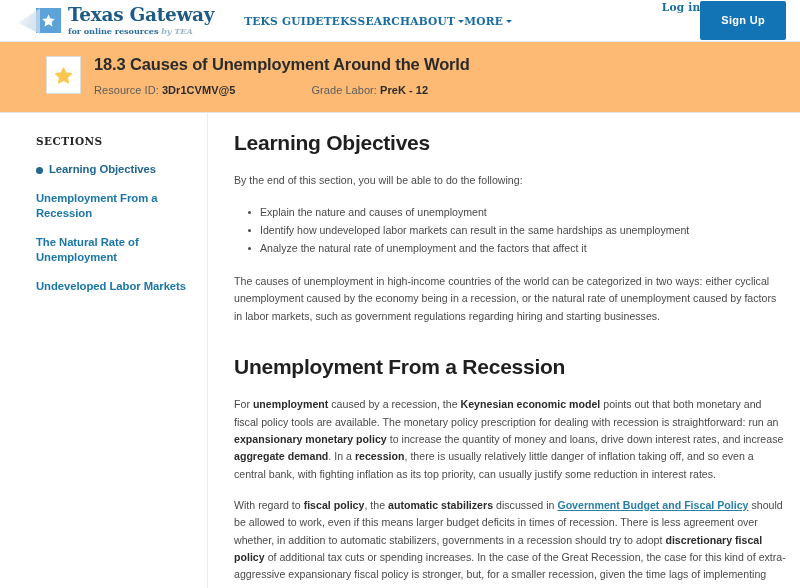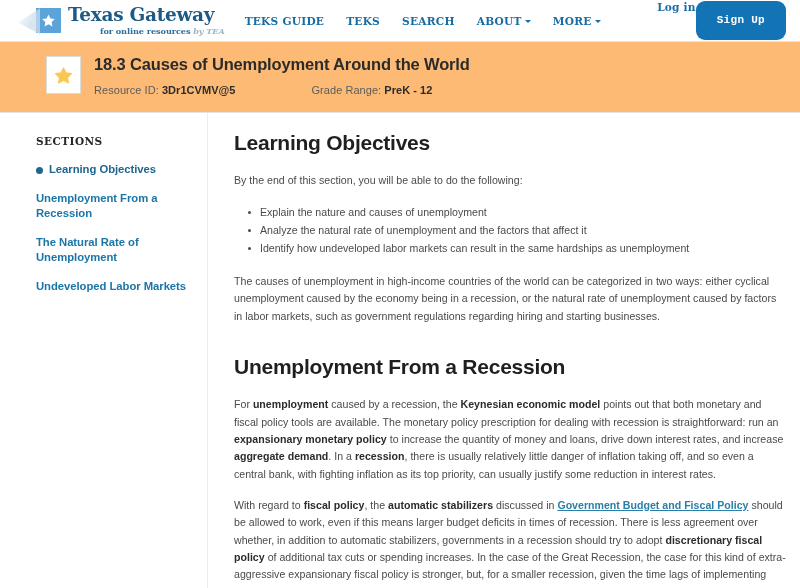--- a/index.html
+++ b/index.html
@@ -68,32 +68,30 @@
     display: block;
   }
   .brand-sub {
     display: block;
     margin-top: 2px;
     font-family: "DejaVu Serif", "Liberation Serif", serif;
     font-size: 8.2px;
     font-weight: 700;
     color: #2e6f9e;
     letter-spacing: -0.1px;
-    margin-left: 32px;
   }
   .brand-sub em {
     color: #9bb7c9;
     font-weight: 700;
   }
 
   .nav {
     display: flex;
     align-items: center;
-    margin-left: 20px;
-    gap: 22px;
+    margin-left: 30px;
     text-align: center;
   }
   .nav-link {
     font-family: "DejaVu Serif", "Liberation Serif", serif;
     font-size: 10.6px;
     font-weight: 700;
     color: #176ca3;
     text-decoration: none;
     letter-spacing: 0.25px;
     white-space: nowrap;
@@ -118,26 +116,26 @@
     font-size: 10.6px;
     font-weight: 700;
     color: #176ca3;
     text-decoration: none;
     letter-spacing: 0.2px;
     cursor: pointer;
   }
   .signup-btn {
     background: #1273b5;
     color: #ffffff;
-    font-family: Liberation Mono, monospace;
+    font-family: Liberation Sans, sans-serif;
     font-size: 11px;
     font-weight: 700;
     letter-spacing: 0.3px;
     border: none;
-    border-radius: 9px;
+    border-radius: 2px;
     padding: 14px 21px;
     cursor: pointer;
     line-height: 1;
   }
 
   
   .resource-band {
     background: #fdba74;
     border-bottom: 1px solid #e4e4e1;
     padding: 12px 0 12px 46px;
@@ -317,21 +315,21 @@
 <div class="resource-band">
   <div class="res-icon">
     <svg width="19" height="19" viewBox="0 0 24 24" aria-hidden="true">
       <polygon points="12,2.6 15.05,8.75 21.9,9.75 16.95,14.5 18.15,21.3 12,18.05 5.85,21.3 7.05,14.5 2.1,9.75 8.95,8.75" fill="#fac850" stroke="#fac850" stroke-width="1.6" stroke-linejoin="round"></polygon>
     </svg>
   </div>
   <div class="res-meta">
     <h2 class="res-title">18.3 Causes of Unemployment Around the World</h2>
     <div class="res-subrow">
       <div class="res-field"><span>Resource ID:</span> <b>3Dr1CVMV@5</b></div>
-      <div class="res-field grade"><span>Grade Range:</span> <b>PreK - 12</b></div>
+      <div class="res-field grade"><span>Grade Labor:</span> <b>PreK - 12</b></div>
     </div>
   </div>
 </div>
 
 <div class="page">
 
   <aside class="sidebar">
     <div class="sections-label">SECTIONS</div>
     <div id="toc-list">
         <a class="toc-item active" href="#">
@@ -352,22 +350,22 @@
         </a>
       </div>
   </aside>
 
   <main class="content">
 
     <h1 class="sect-title">Learning Objectives</h1>
     <p class="body tight">By the end of this section, you will be able to do the following:</p>
     <ul class="objectives" id="objectives-list">
         <li>Explain the nature and causes of unemployment</li>
+        <li>Identify how undeveloped labor markets can result in the same hardships as unemployment</li>
         <li>Analyze the natural rate of unemployment and the factors that affect it</li>
-        <li>Identify how undeveloped labor markets can result in the same hardships as unemployment</li>
       </ul>
     <p class="body">The causes of unemployment in high-income countries of the world can be categorized in two ways: either cyclical unemployment caused by the economy being in a recession, or the natural rate of unemployment caused by factors in labor markets, such as government regulations regarding hiring and starting businesses.</p>
 
     <h1 class="sect-title second">Unemployment From a Recession</h1>
     <p class="body" id="p1"><span>For </span><b>unemployment</b><span> caused by a recession, the </span><b>Keynesian economic model</b><span> points out that both monetary and fiscal policy tools are available. The monetary policy prescription for dealing with recession is straightforward: run an </span><b>expansionary monetary policy</b><span> to increase the quantity of money and loans, drive down interest rates, and increase </span><b>aggregate demand</b><span>. In a </span><b>recession</b><span>, there is usually relatively little danger of inflation taking off, and so even a central bank, with fighting inflation as its top priority, can usually justify some reduction in interest rates.</span></p>
     <p class="body" id="p2"><span>With regard to </span><b>fiscal policy</b><span>, the </span><b>automatic stabilizers</b><span> discussed in </span><a class="inline" href="#">Government Budget and Fiscal Policy</a><span> should be allowed to work, even if this means larger budget deficits in times of recession. There is less agreement over whether, in addition to automatic stabilizers, governments in a recession should try to adopt </span><b>discretionary fiscal policy</b><span> of additional tax cuts or spending increases. In the case of the Great Recession, the case for this kind of extra-aggressive expansionary fiscal policy is stronger, but, for a smaller recession, given the time lags of implementing fiscal policy, discretionary fiscal policy should be used with caution.</span></p>
 
   </main>
 </div>
 

